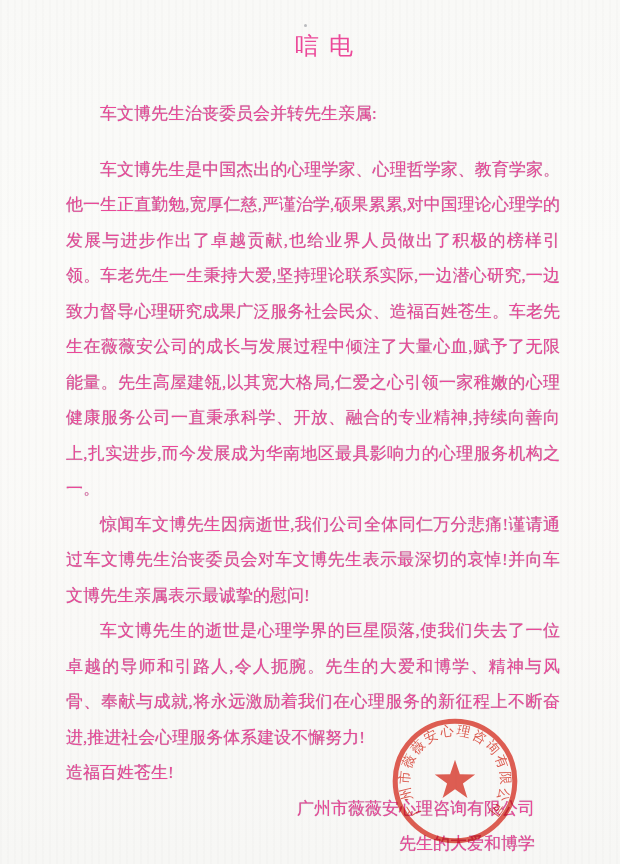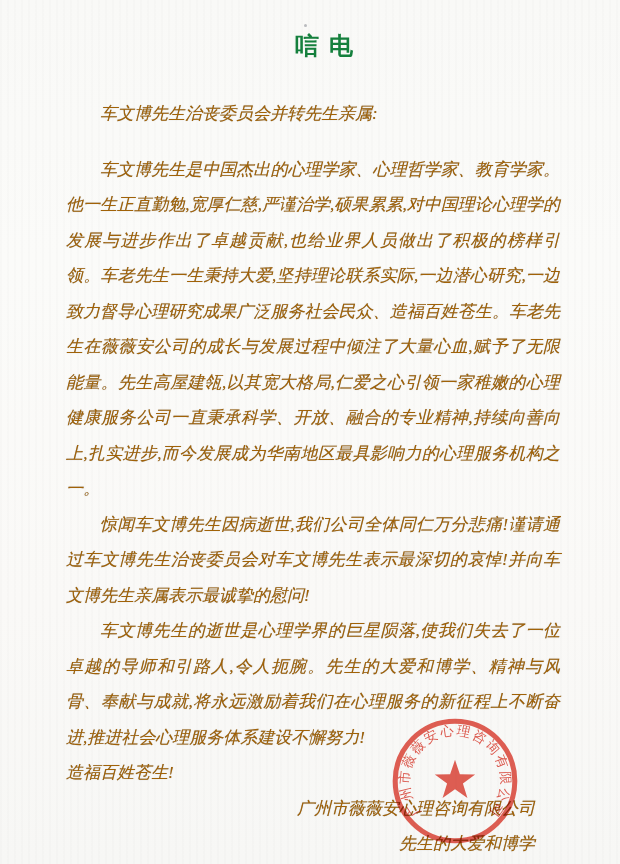--- a/index.html
+++ b/index.html
@@ -7,30 +7,29 @@
     width:620px;height:864px;
     font-family:"Liberation Serif","DejaVu Serif",serif;
     background:
       repeating-linear-gradient(90deg, rgba(0,0,0,0.012) 0 2px, rgba(0,0,0,0) 2px 7px),
       linear-gradient(180deg,#f9f9f7 0%,#fbfbf9 30%,#faf9f7 70%,#f7f7f5 100%);
     overflow:hidden;
   }
   .doc{position:relative;width:620px;height:864px;}
   .title{
     margin:0;padding-top:33px;
-    font-size:24px;line-height:27px;font-weight:700;
+    font-size:24px;line-height:27px;font-weight:400;
     text-align:center;letter-spacing:10px;text-indent:10px;
-    color:#15803d;
+    color:#ec4899;
     padding-left:28px;
   }
   .content{
     margin:36px 0 0 66px;width:494px;
-    font-size:17px;line-height:35.5px;color:#a16207;
+    font-size:17px;line-height:35.5px;color:#ec4899;
     text-shadow:0 0 0.7px rgba(75,81,91,0.55);
-    font-style:italic;
   }
   .content p{margin:0;}
   .salutation{text-indent:2em;margin-bottom:20px !important;}
   .para{text-indent:2em;text-align:justify;}
   .closing{text-indent:0;}
   .signoff,.dateline{text-align:right;padding-right:25px;}
   .speck{
     position:absolute;left:304px;top:24px;width:3px;height:3px;
     border-radius:50%;background:rgba(90,95,105,0.4);
   }

